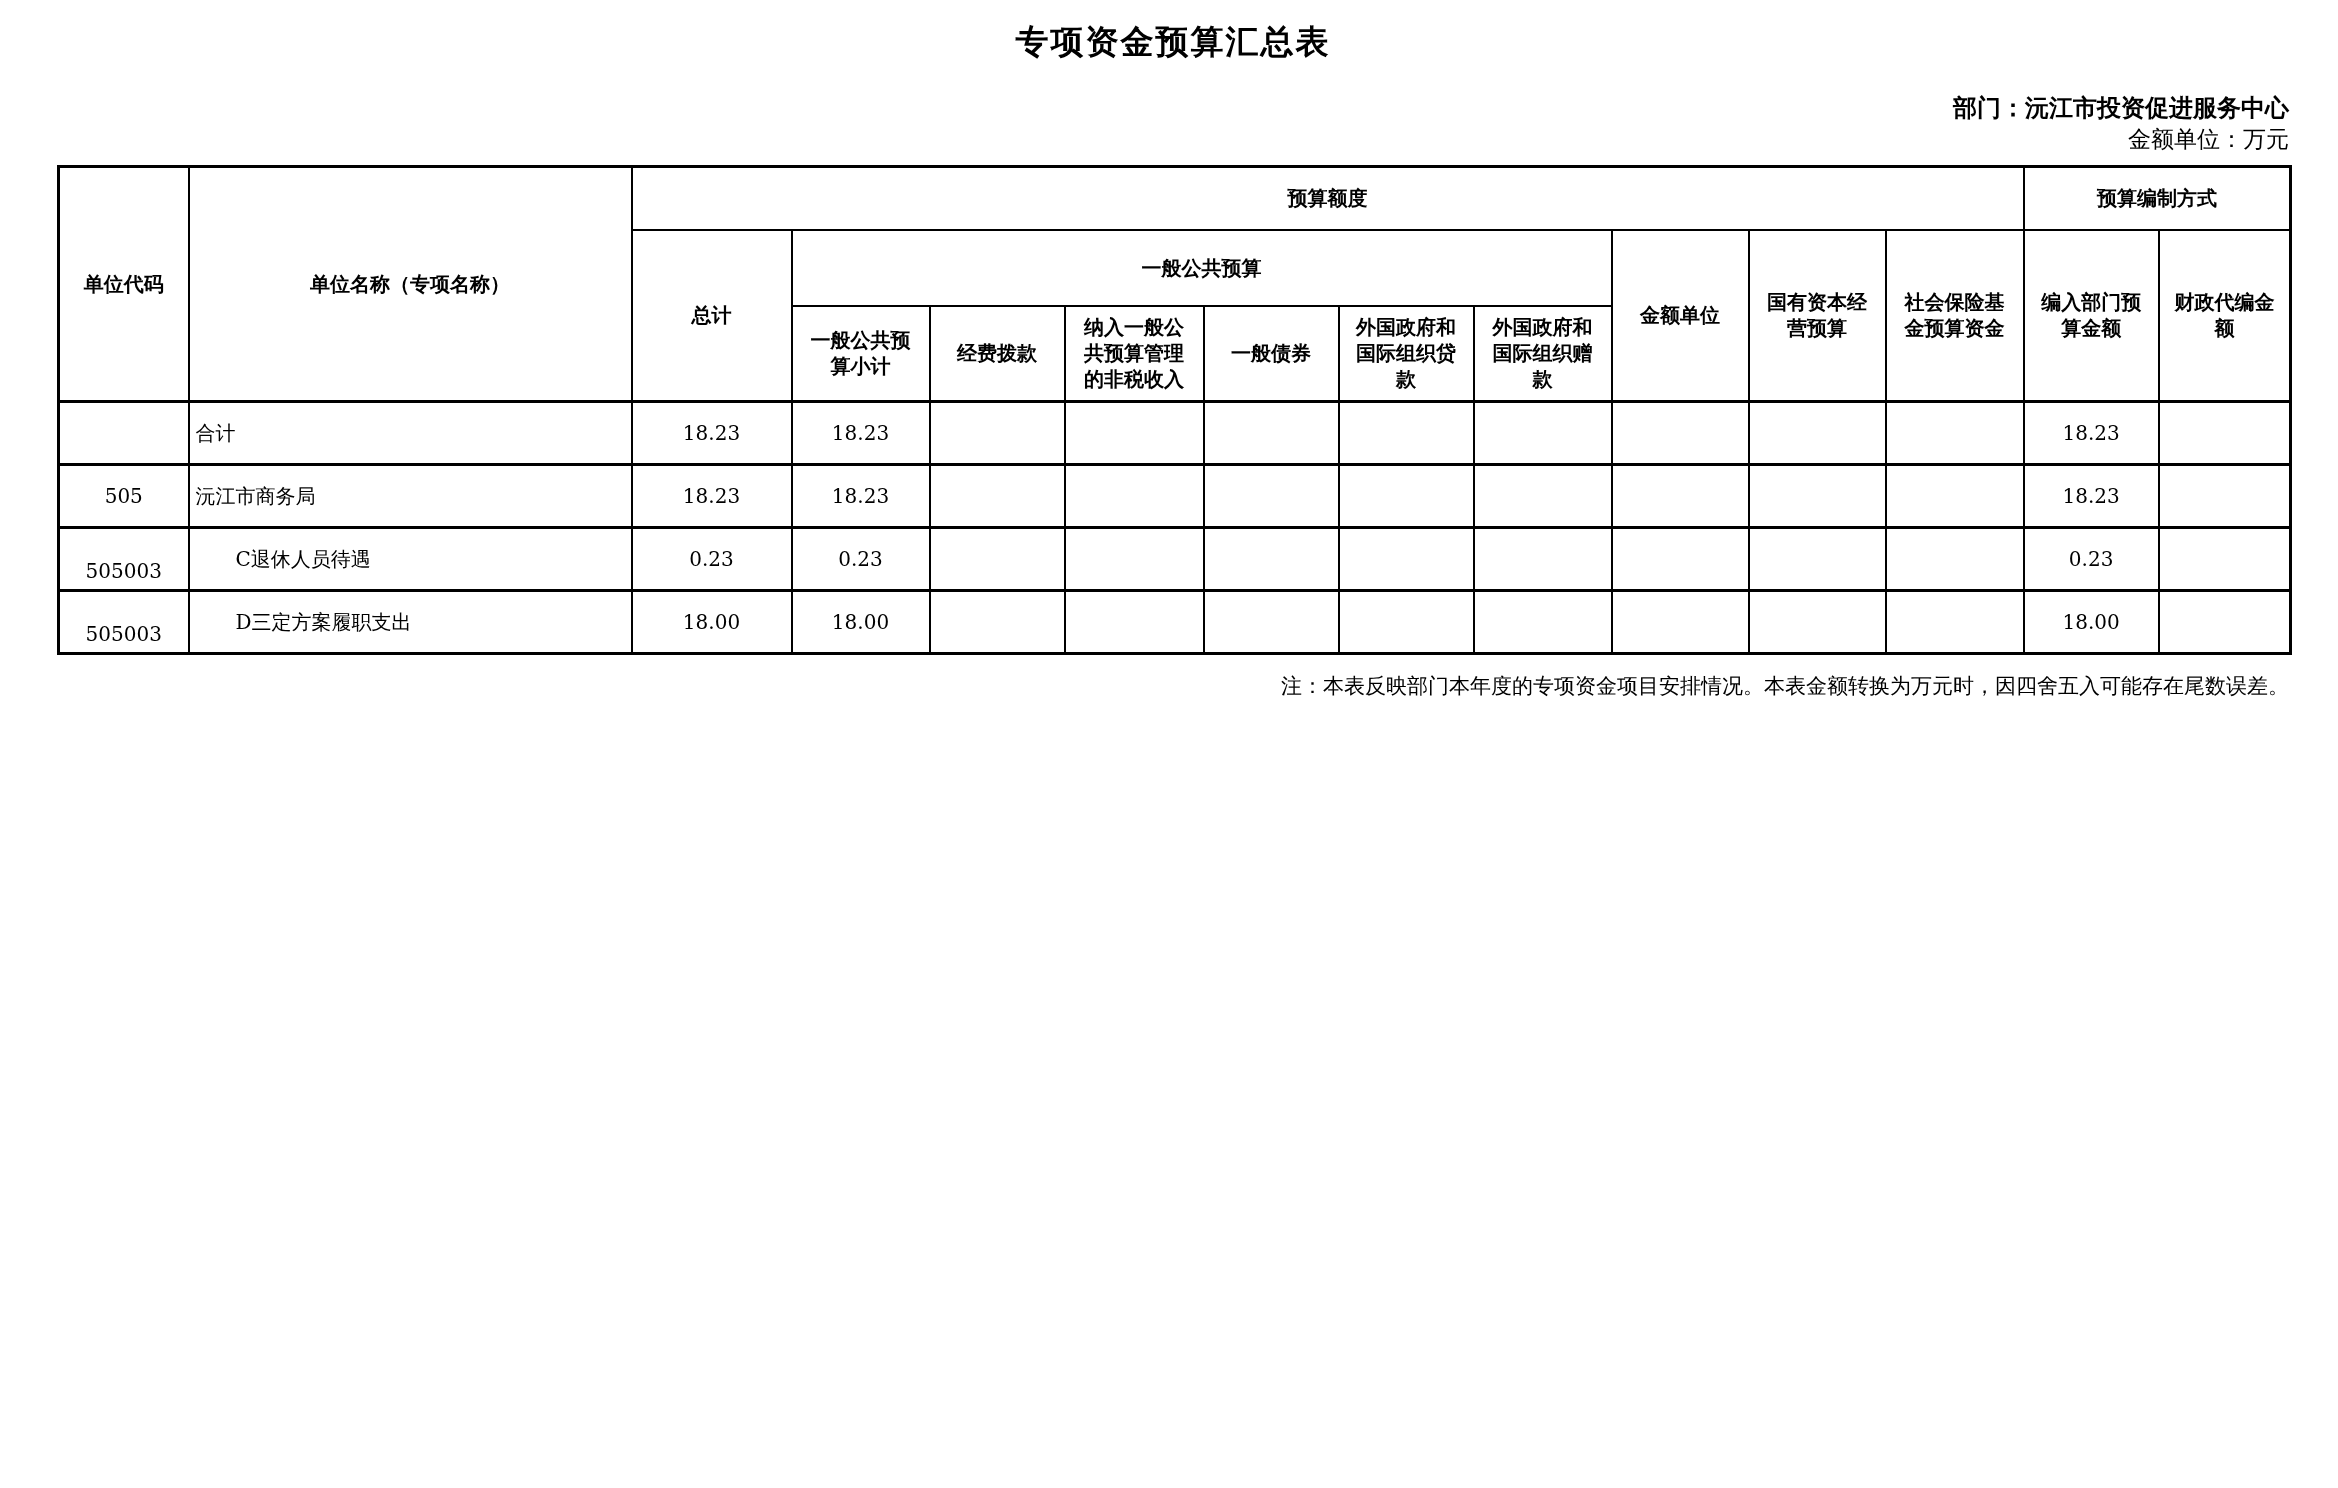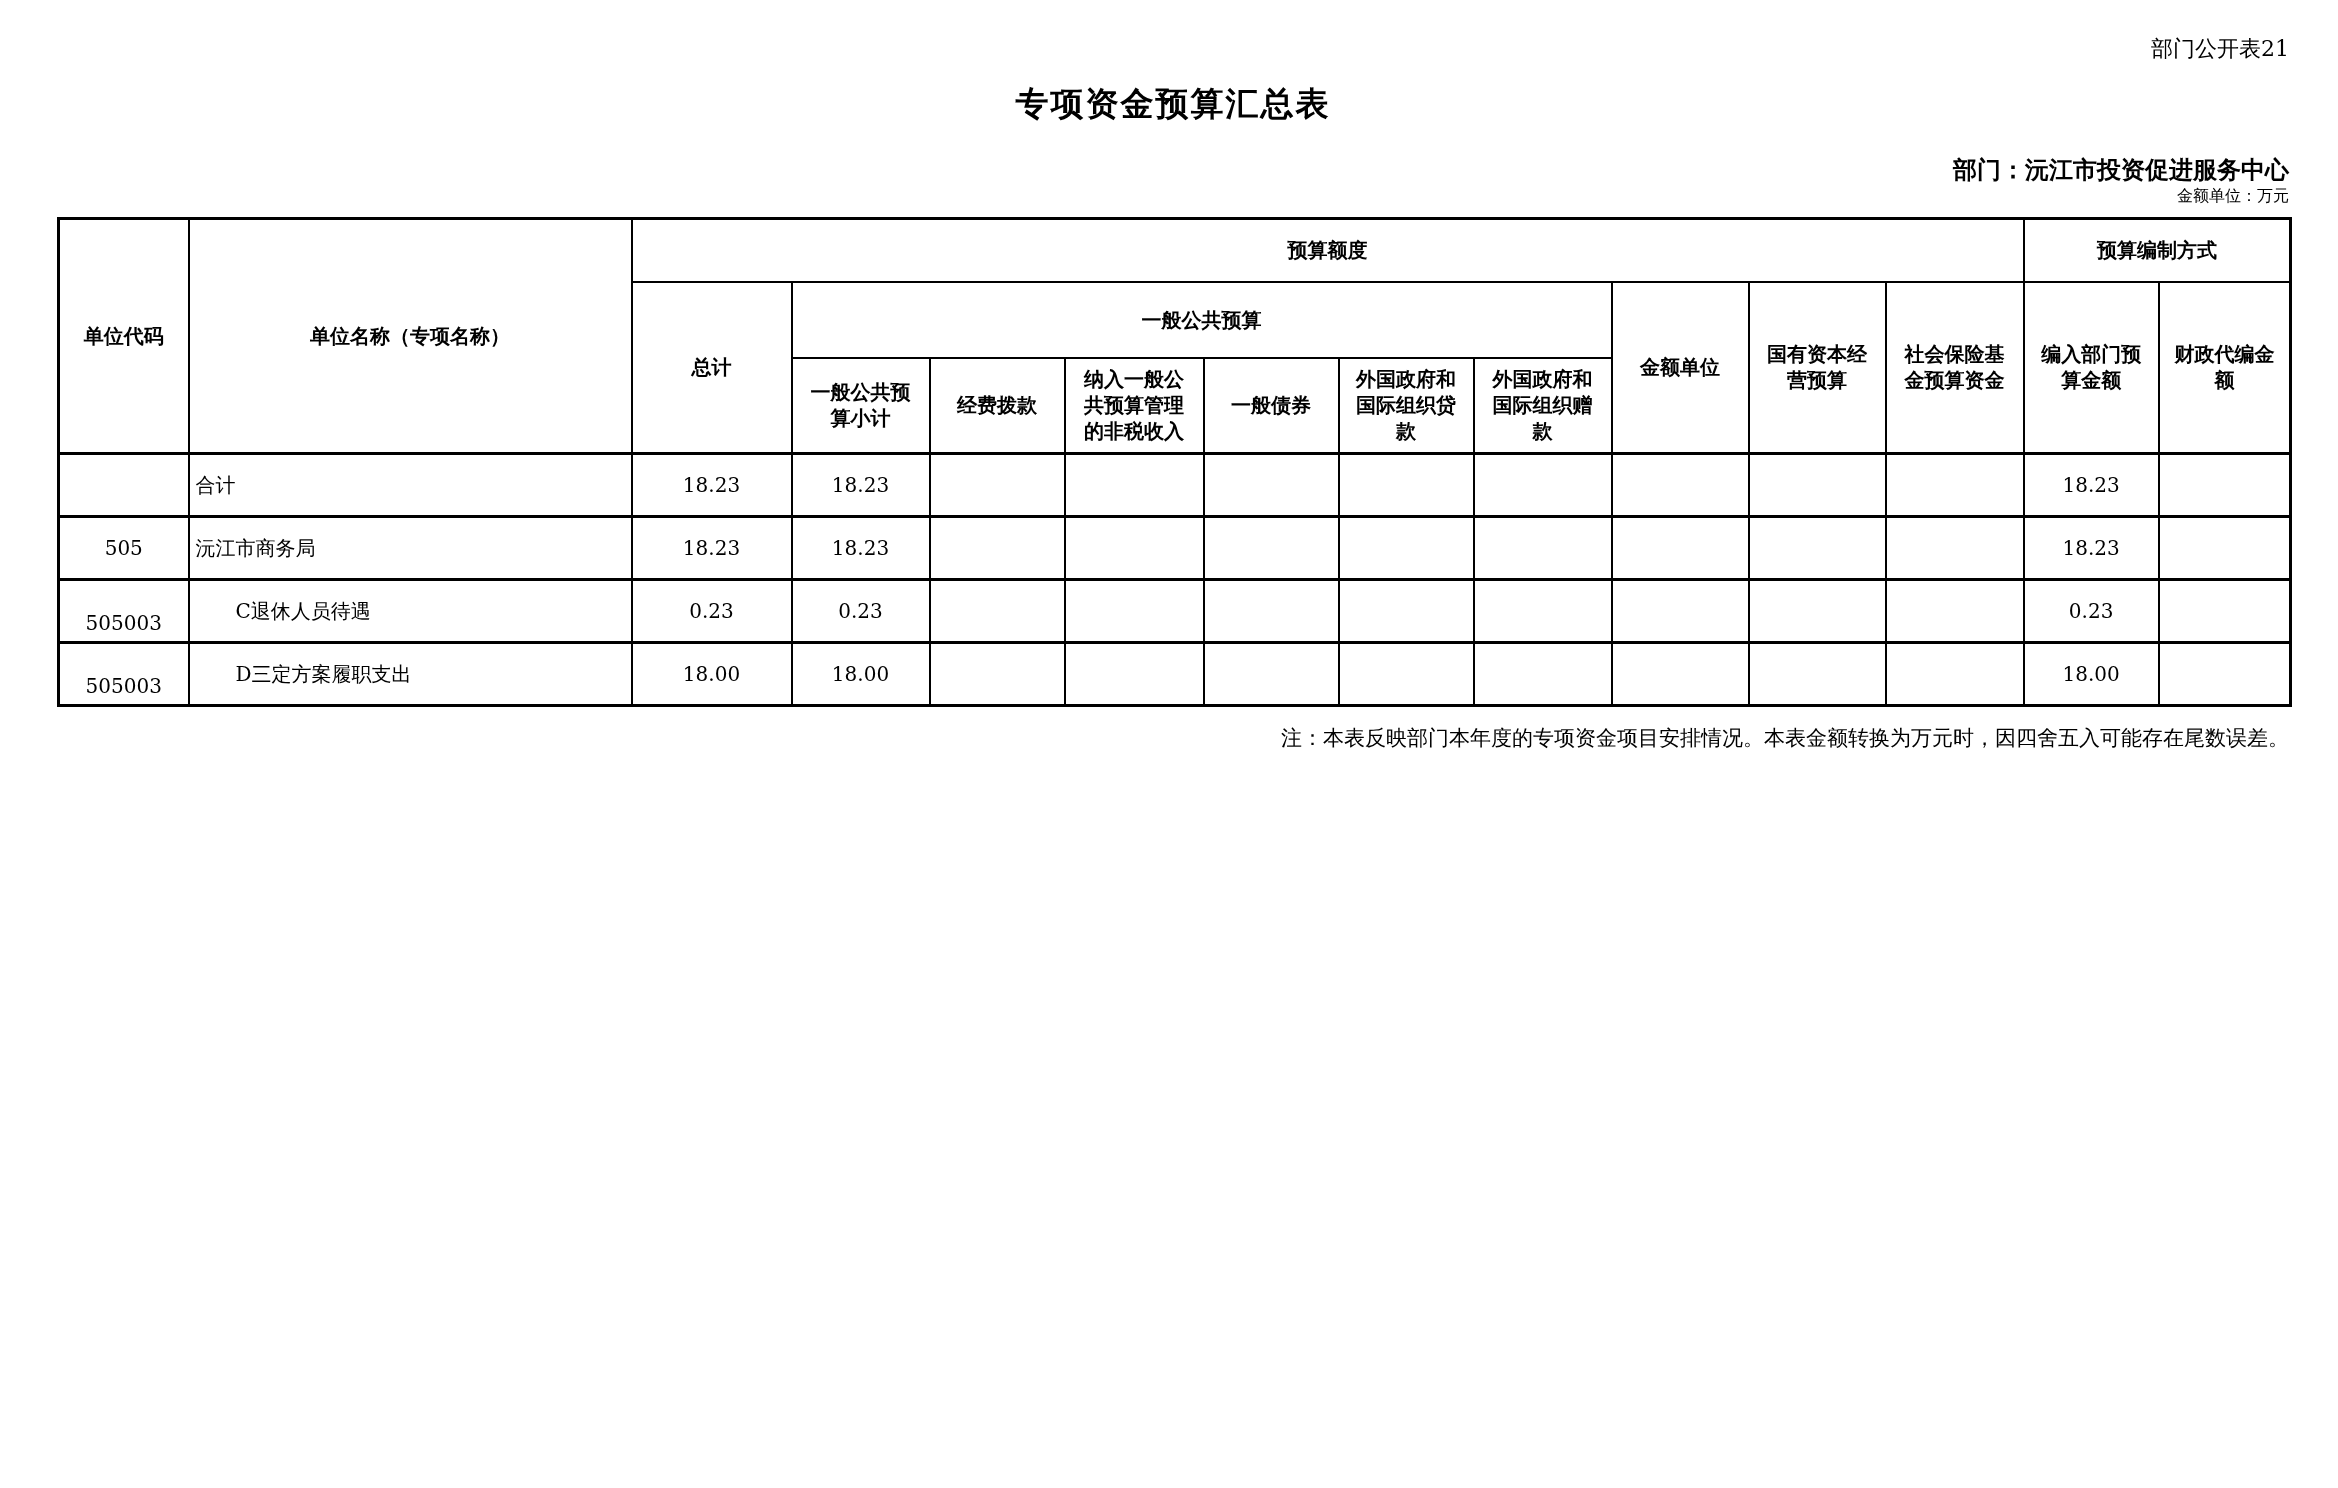--- a/index.html
+++ b/index.html
@@ -42,21 +42,21 @@
     justify-content: space-between;
     align-items: flex-end;
     margin-bottom: 10px;
     flex-direction: column;
   }
   .dept-label {
     font-size: 24px;
     font-weight: bold;
   }
   .unit-label {
-    font-size: 16px;
+    font-size: 23px;
   }
   table.budget {
     width: 2232px;
     table-layout: fixed;
     border-collapse: collapse;
     border: 3px solid #000000;
   }
   table.budget th,
   table.budget td {
     border: 2px solid #000000;
@@ -91,21 +91,20 @@
     line-height: 26px;
     text-align: right;
   }
 </style>
 </head>
 <body>
 
 <div class="page">
   <div class="content">
 
-    <div class="doc-label">部门公开表21</div>
 
     <div class="title">专项资金预算汇总表</div>
 
     <div class="subhead-row">
       <div class="dept-label">部门：沅江市投资促进服务中心</div>
       <div class="unit-label">金额单位：万元</div>
     </div>
 
     <table class="budget">
       <colgroup>

